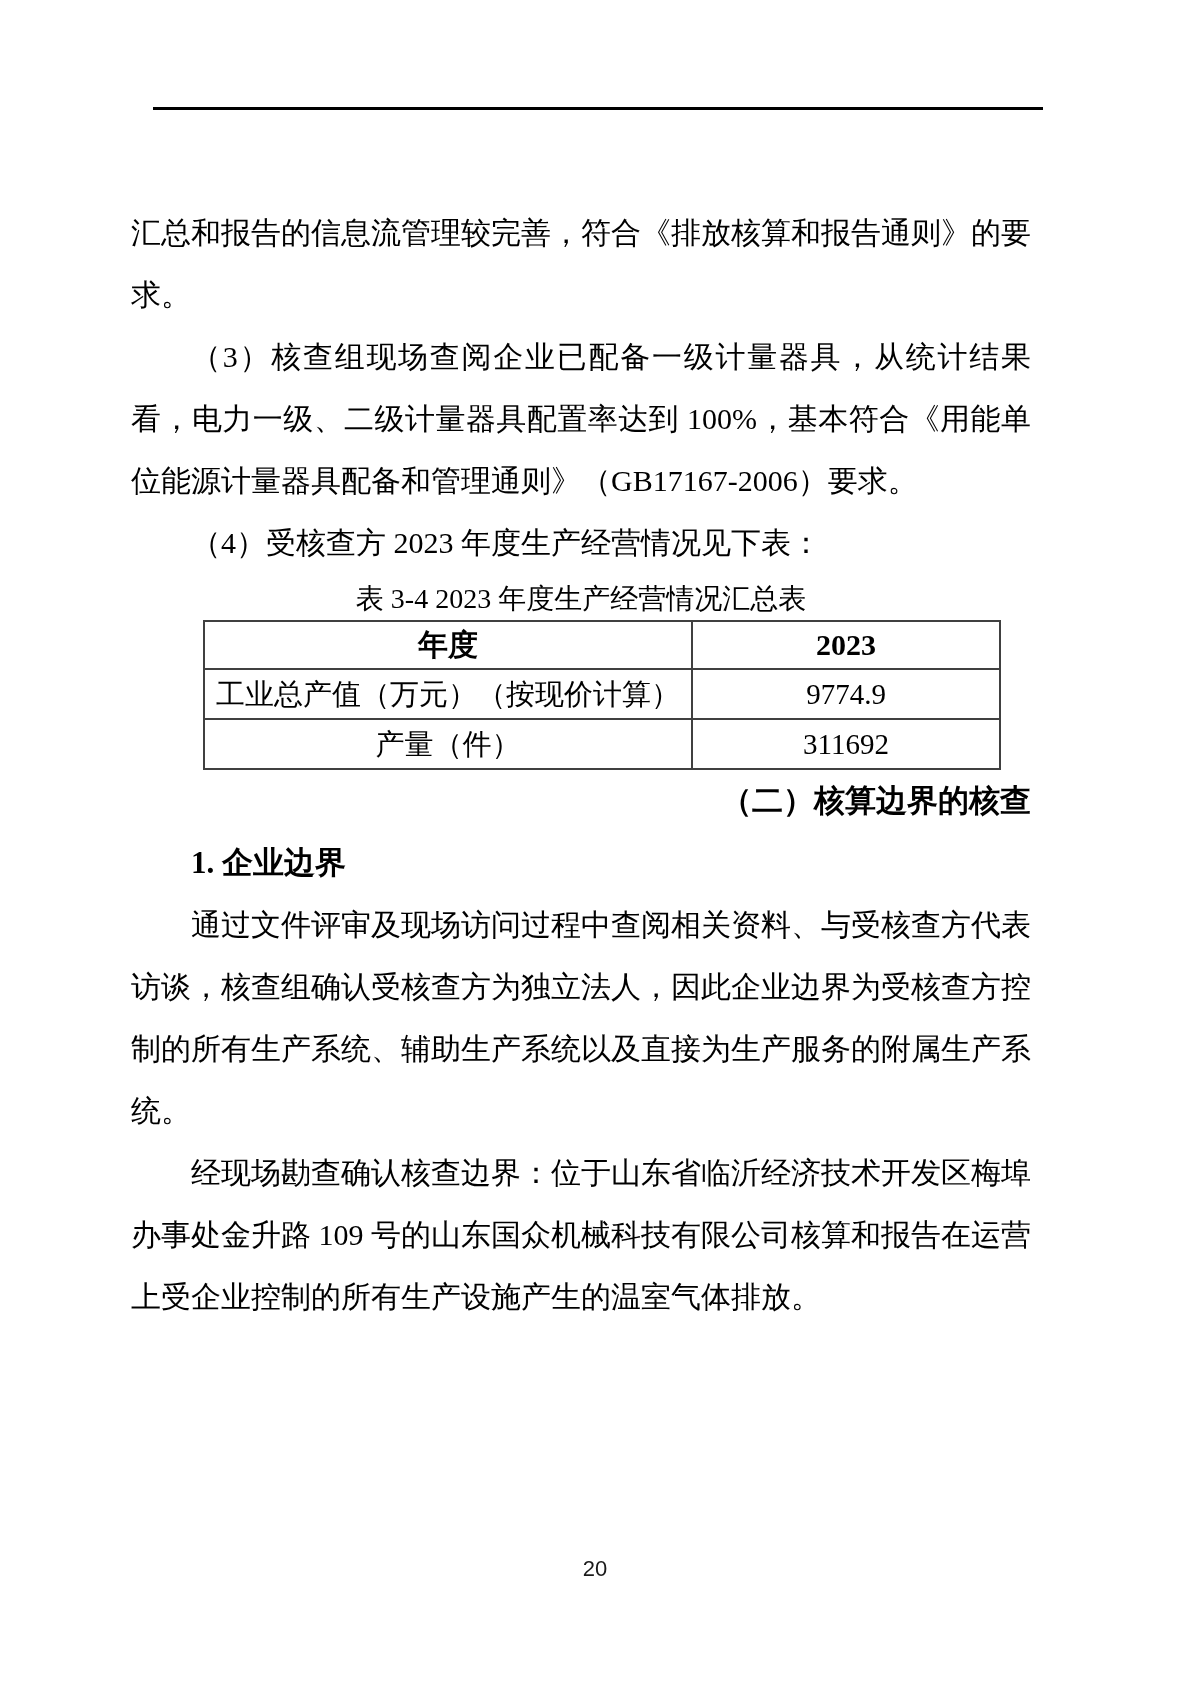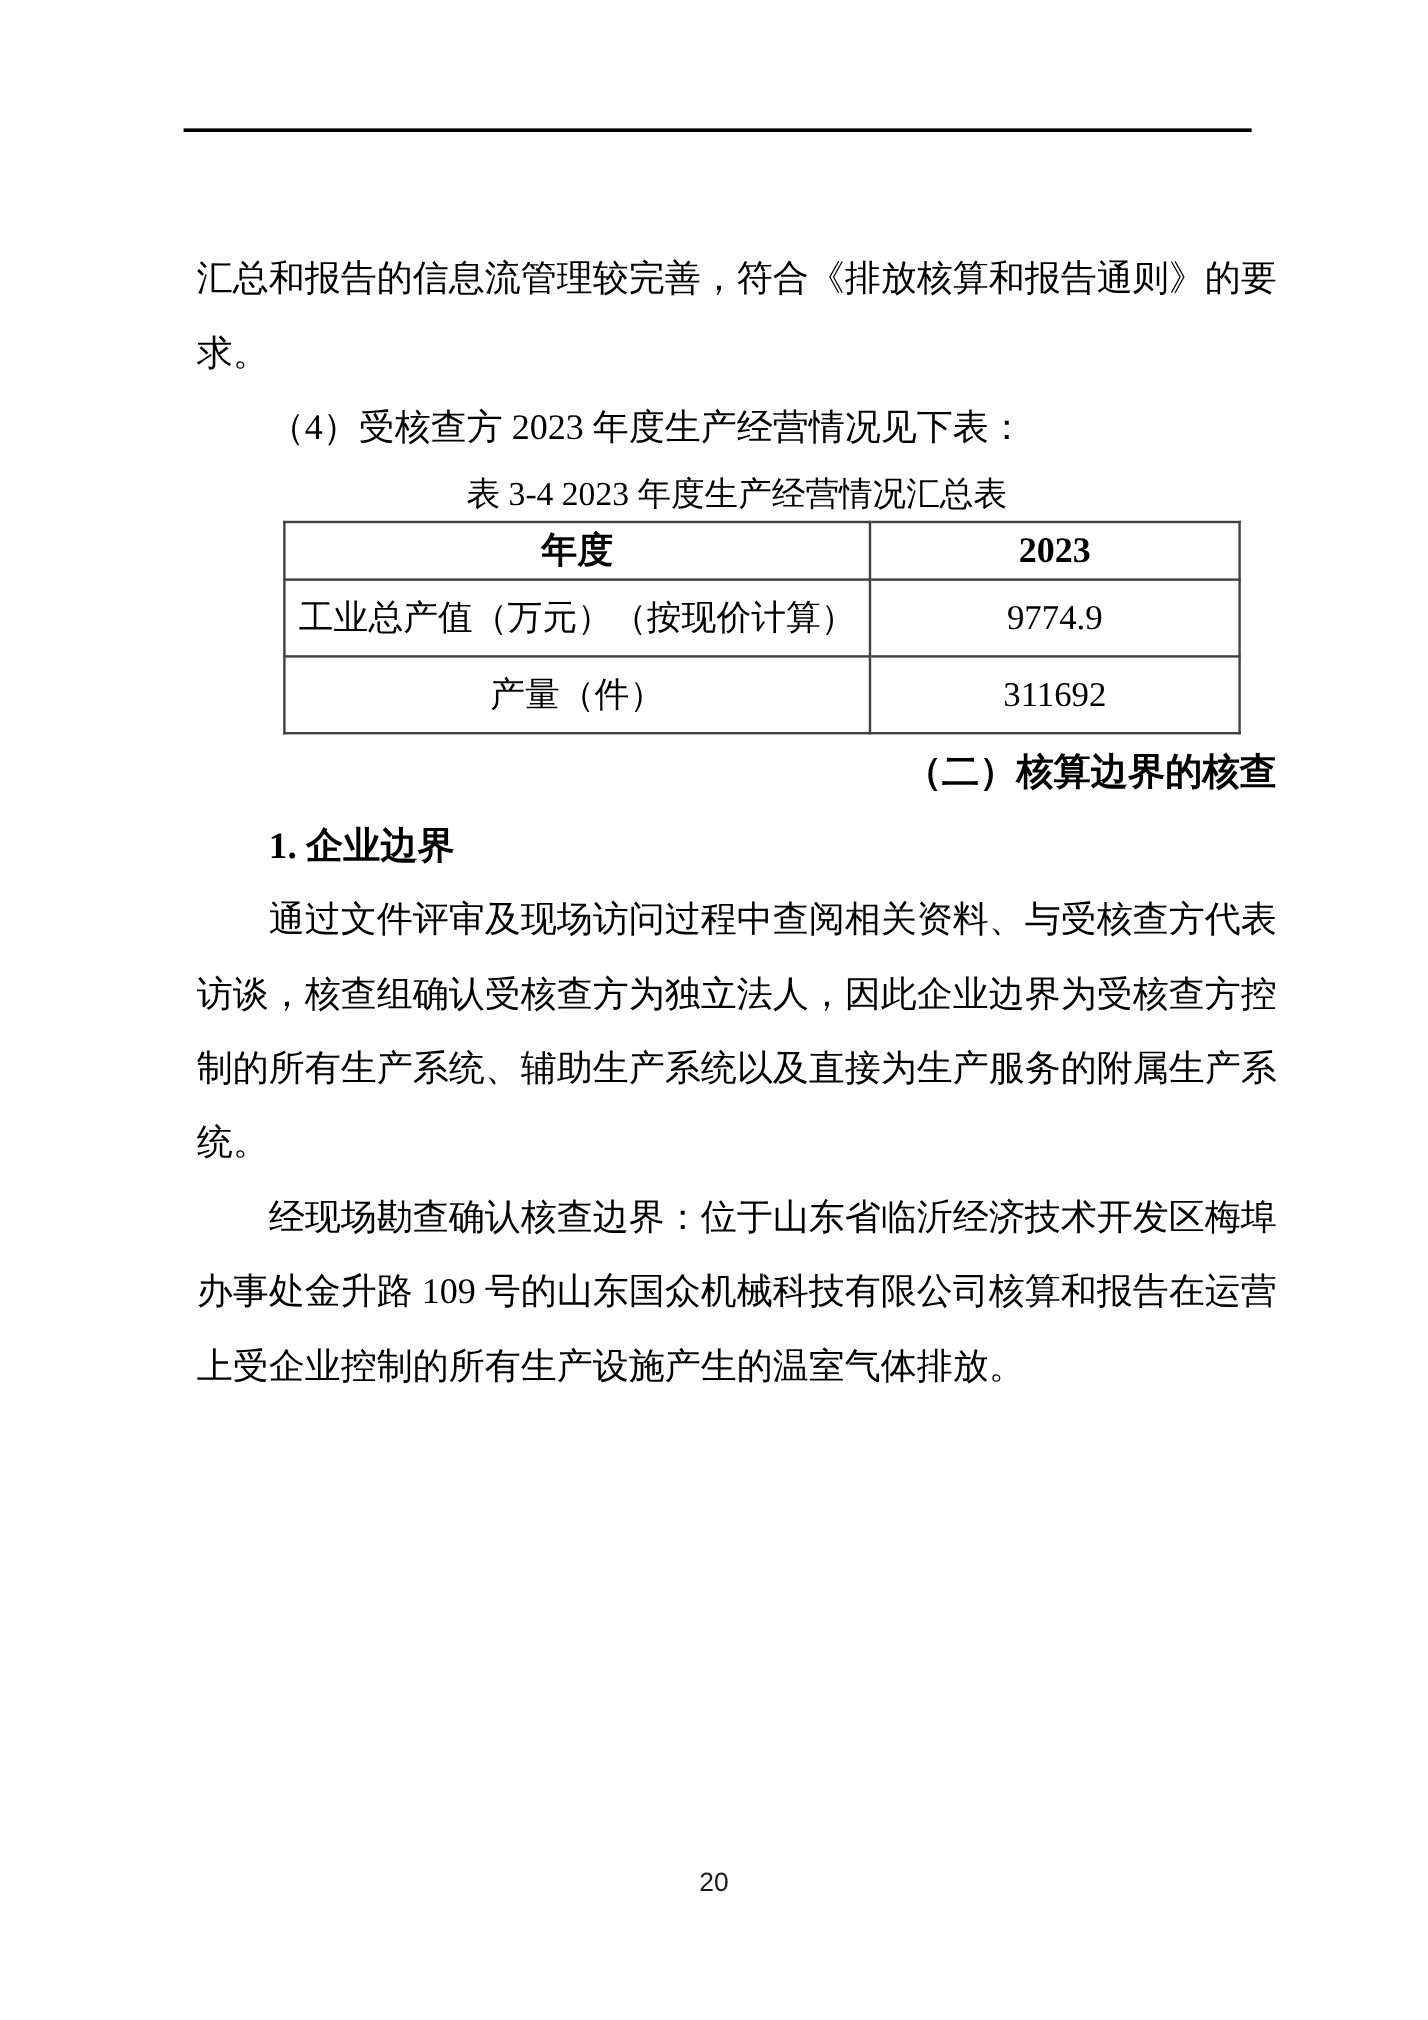--- a/index.html
+++ b/index.html
@@ -16,21 +16,21 @@
   .header-rule {
     position: absolute;
     top: 107px;
     left: 153px;
     width: 890px;
     height: 3px;
     background: #000000;
   }
   .content {
     position: absolute;
-    left: 164px;
+    left: 131px;
     top: 202px;
     width: 900px;
     font-size: 30px;
     line-height: 62px;
     text-align: justify;
   }
   .content p { margin: 0; }
   p.indent { text-indent: 60px; }
   .table-caption {
     margin-top: 4px;
@@ -46,21 +46,21 @@
     table-layout: fixed;
   }
   table.data-table th, table.data-table td {
     border: 2px solid #404040;
     text-align: center;
     padding: 0;
     font-size: 29px;
     line-height: 34px;
   }
   table.data-table th { font-weight: bold; font-size: 30px; height: 48px; }
-  table.data-table td { height: 64px; }
+  table.data-table td { height: 50px; }
   col.c1 { width: 488px; }
   col.c2 { width: 308px; }
   .section-heading {
     margin: 41px 0 0 0;
     font-weight: bold;
     font-size: 31px;
     line-height: 62px;
     text-indent: 60px;
     text-align: right;
   }
@@ -87,20 +87,21 @@
 <body>
 
 <div class="page">
 
   <div class="header-rule"></div>
 
   <div class="content">
 
     <p>汇总和报告的信息流管理较完善，符合《排放核算和报告通则》的要求。</p>
 
+    <p class="indent">（3）核查组现场查阅企业已配备一级计量器具，从统计结果看，电力一级、二级计量器具配置率达到 100%，基本符合《用能单位能源计量器具配备和管理通则》（GB17167-2006）要求。</p>
 
     <p class="indent">（4）受核查方 2023 年度生产经营情况见下表：</p>
 
     <div class="table-caption">表 3-4 2023 年度生产经营情况汇总表</div>
 
     <table class="data-table">
       <colgroup>
           <col class="c1">
           <col class="c2">
         </colgroup>

